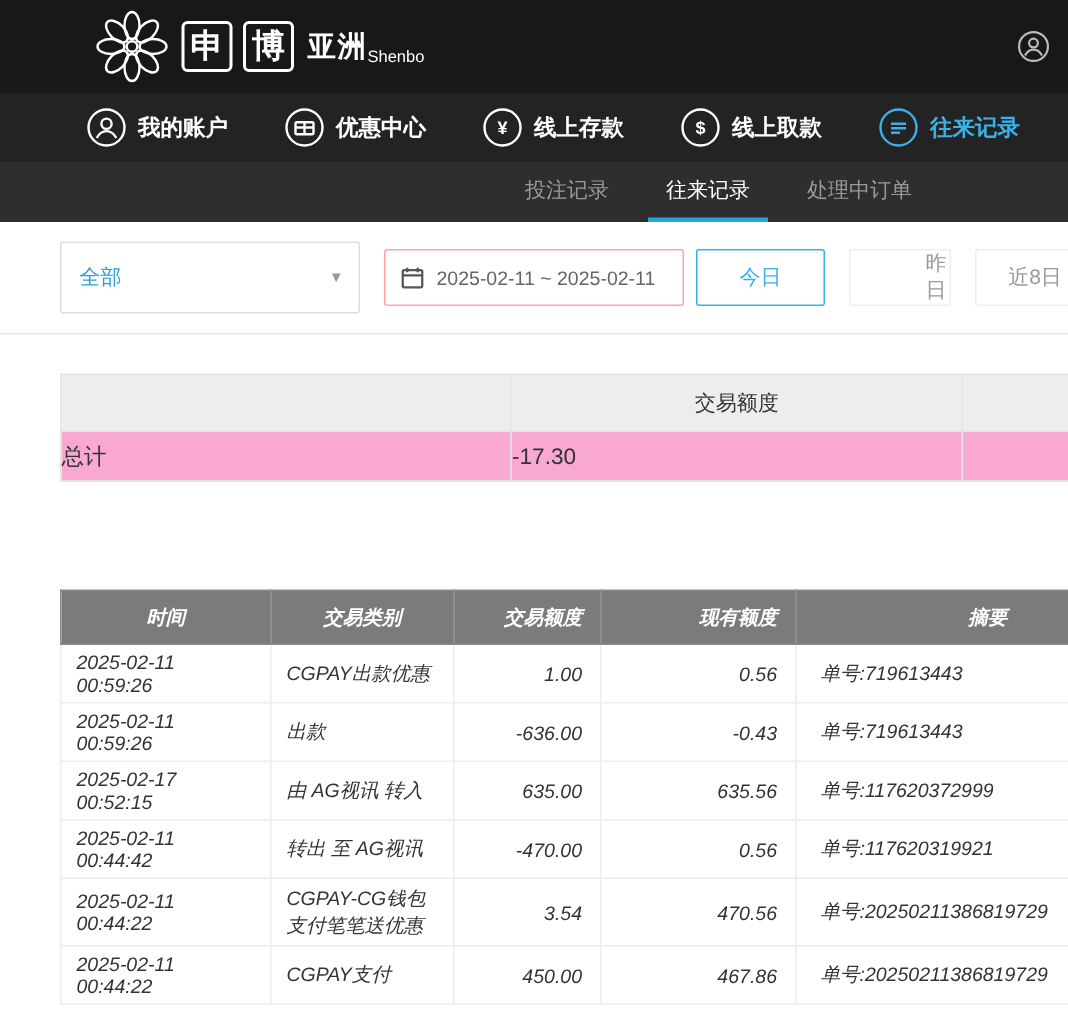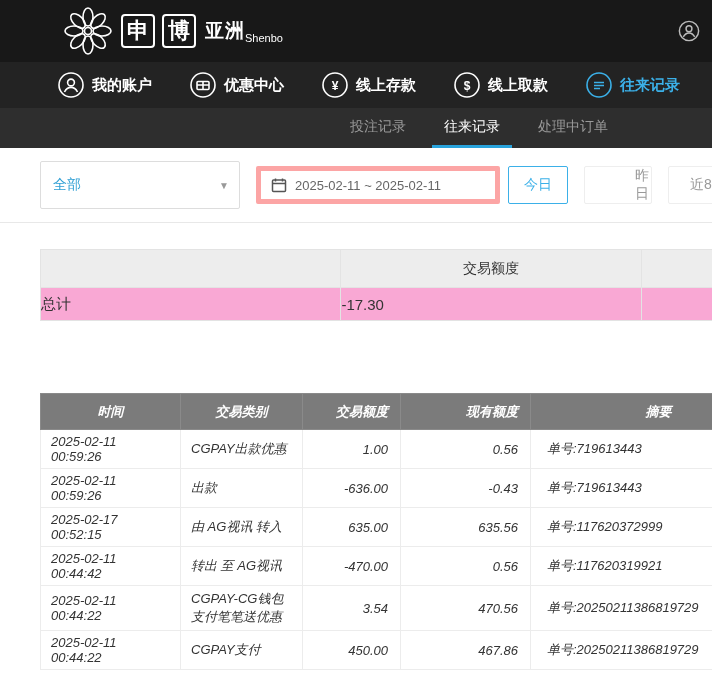--- a/index.html
+++ b/index.html
@@ -38,29 +38,29 @@
   .sub-tab.active { color: #fff; border-bottom-color: #29a3dc; }
 
   
   .filter-row { display: flex; align-items: center; padding: 13px 0 13px 40px; gap: 16px;
     border-bottom: 1px solid #e8e8e8; }
   .type-dropdown { width: 200px; height: 48px; border: 1px solid #ddd; border-radius: 2px;
     background: #fff; display: flex; align-items: center; justify-content: space-between;
     padding: 0 10px 0 12px; cursor: pointer; flex: 0 0 auto; }
   .type-dropdown .val { color: #2e9fd4; font-size: 14px; }
   .type-dropdown .caret { color: #999; font-size: 10px; }
-  .date-box { width: 244px; height: 38px; border: 5px solid #fca5a5; border-radius: 2px;
+  .date-box { width: 200px; height: 38px; border: 1px solid #fca5a5; border-radius: 2px;
     background: #fff; display: flex; align-items: center; gap: 8px; padding: 0 10px;
     flex: 0 0 auto; cursor: pointer; }
   .date-box .cal { width: 16px; height: 16px; flex: 0 0 auto; }
   .date-box .cal rect, .date-box .cal line { stroke: #555; fill: none; stroke-width: 1.5; }
   .date-box .dval { color: #666; font-size: 13px; white-space: nowrap; }
   .quick-btn { height: 38px; background: #fff; font-size: 14px; cursor: pointer;
     flex: 0 0 auto; border: 1px solid #eee; color: #999; border-radius: 2px; }
-  .quick-btn.b0 { width: 60px; border: 1px solid #3bb0e8; color: #3bb0e8; margin-left: -8px; }
+  .quick-btn.b0 { width: 86px; border: 1px solid #3bb0e8; color: #3bb0e8; margin-left: -8px; }
   .quick-btn.b1 { width: 68px; padding-left: 48px; }
   .quick-btn.b2 { width: 80px; }
 
   
   .summary-wrap { margin: 26px 0 0 40px; }
   .summary-table { border-collapse: collapse; table-layout: fixed; width: 720px; }
   .summary-table th, .summary-table td { border: 1px solid #e3e3e3; font-weight: normal; }
   .summary-table th { background: #ededed; height: 38px; font-size: 14px; color: #333; }
   .summary-table td { background: #f9a8d4; height: 33px; text-align: left; font-size: 15px; color: #333; }
   .sum-c0 { width: 300px; } .sum-c1 { width: 300px; } .sum-c2 { width: 118px; }

